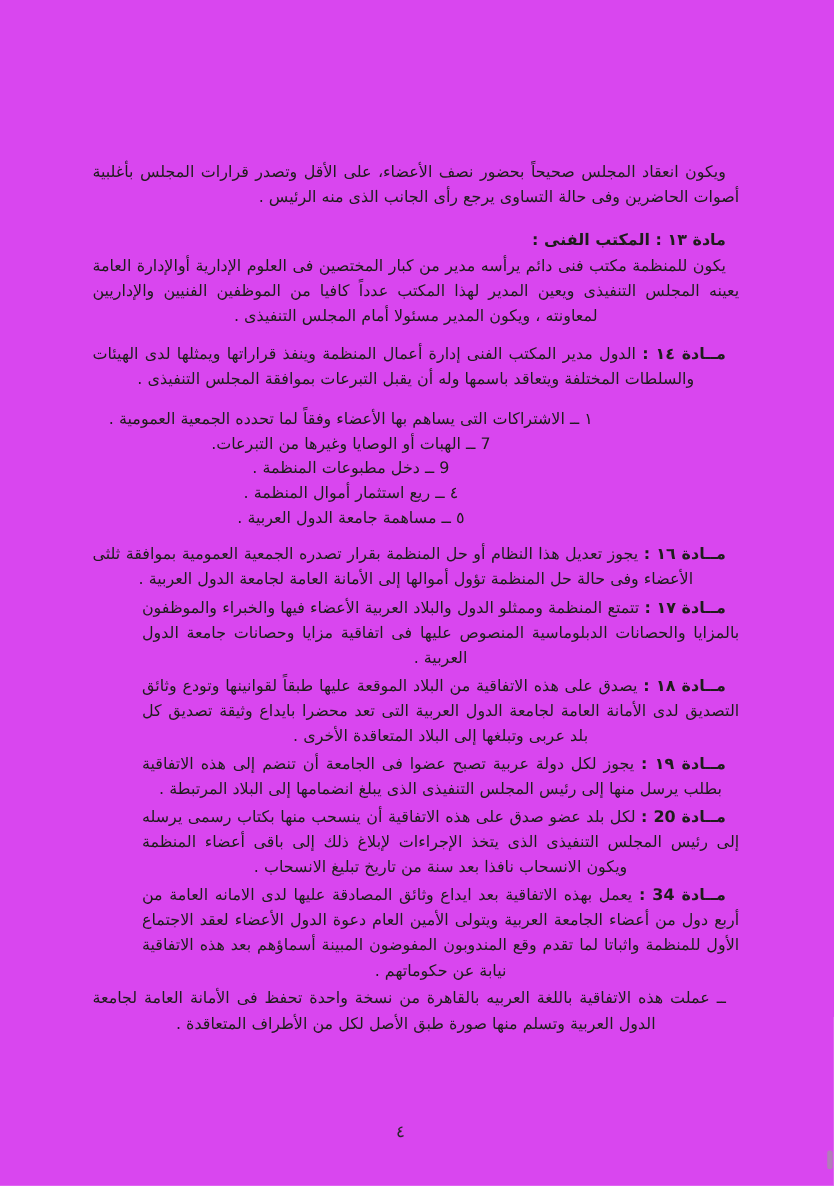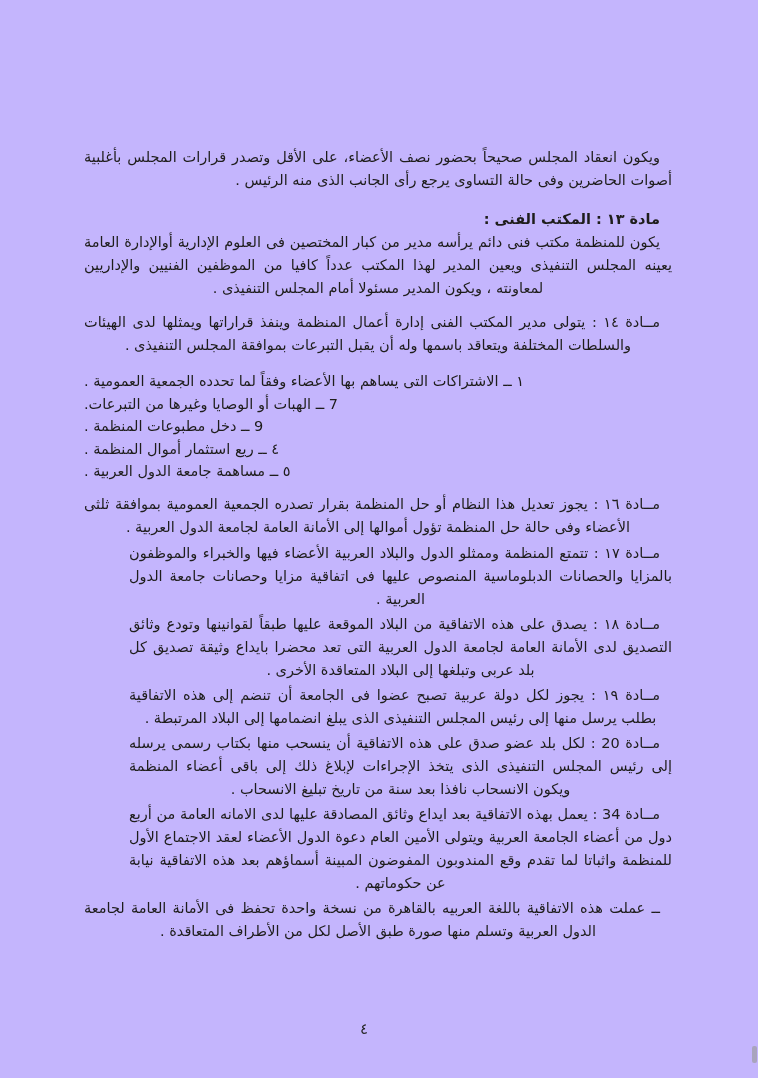--- a/index.html
+++ b/index.html
@@ -6,21 +6,21 @@
   html, body { width: 758px; height: 1078px; }
   body {
     background: #fdfdfb;
     font-family: "DejaVu Sans", sans-serif;
     color: #1e1d1b;
   }
   .page {
     position: relative;
     width: 758px;
     height: 1078px;
-    background: #c4b5fd;
+    background: #d946ef;
     overflow: hidden;
     direction: rtl;
   }
   .text-block {
     position: absolute;
     top: 146px;
     right: 86px;
     width: 588px;
     font-size: 14.5px;
     line-height: 23px;
@@ -28,36 +28,36 @@
   }
   .para {
     text-align: justify;
     text-align-last: center;
     text-indent: 12px;
   }
   .para.intro {
     text-align-last: auto;
     margin-bottom: 15px;
   }
-  .label { font-weight: normal; }
+  .label { font-weight: bold; }
   .heading {
     font-weight: bold;
     text-indent: 12px;
     line-height: 24px;
   }
   .article-13 { margin-bottom: 11px; }
   .mb-lg { margin-bottom: 13px; }
   .mb-md { margin-bottom: 10px; }
   .mb-sm { margin-bottom: 3px; }
   .mb-xs { margin-bottom: 2px; margin-left: 45px; }
   .list { margin-top: 1px; }
   .list-item {
     line-height: 22.5px;
     padding-right: 118px;
-    text-align: left;
+    text-align: center;
   }
   .page-number {
     position: absolute;
     top: 1020px;
     left: 352px;
     width: 24px;
     text-align: center;
     font-size: 15px;
     color: #262626;
   }
@@ -79,21 +79,21 @@
 
   <div class="text-block">
 
     <p class="para intro">ويكون انعقاد المجلس صحيحاً بحضور نصف الأعضاء، على الأقل وتصدر قرارات المجلس بأغلبية أصوات الحاضرين وفى حالة التساوى يرجع رأى الجانب الذى منه الرئيس .</p>
 
     <div class="article-13">
       <div class="heading">مادة ١٣ : المكتب الفنى :</div>
       <p class="para">يكون للمنظمة مكتب فنى دائم يرأسه مدير من كبار المختصين فى العلوم الإدارية أوالإدارة العامة يعينه المجلس التنفيذى ويعين المدير لهذا المكتب عدداً كافيا من الموظفين الفنيين والإداريين لمعاونته ، ويكون المدير مسئولا أمام المجلس التنفيذى .</p>
     </div>
 
-    <p class="para mb-lg"><span class="label">مــادة ١٤ :</span> <span>يتولى مدير المكتب الفنى إدارة أعمال المنظمة وينفذ قراراتها ويمثلها لدى الهيئات والسلطات المختلفة ويتعاقد باسمها وله أن يقبل التبرعات بموافقة المجلس التنفيذى .</span></p>
+    <p class="para mb-lg"><span class="label">مــادة ١٤ :</span> <span>الدول مدير المكتب الفنى إدارة أعمال المنظمة وينفذ قراراتها ويمثلها لدى الهيئات والسلطات المختلفة ويتعاقد باسمها وله أن يقبل التبرعات بموافقة المجلس التنفيذى .</span></p>
 
     <div class="mb-md">
       <div class="list">
         <div class="list-item">١ ــ الاشتراكات التى يساهم بها الأعضاء وفقاً لما تحدده الجمعية العمومية .</div>
         <div class="list-item">7 ــ الهبات أو الوصايا وغيرها من التبرعات.</div>
         <div class="list-item">9 ــ دخل مطبوعات المنظمة .</div>
         <div class="list-item">٤ ــ ريع استثمار أموال المنظمة .</div>
         <div class="list-item">٥ ــ مساهمة جامعة الدول العربية .</div>
       </div>
     </div>

